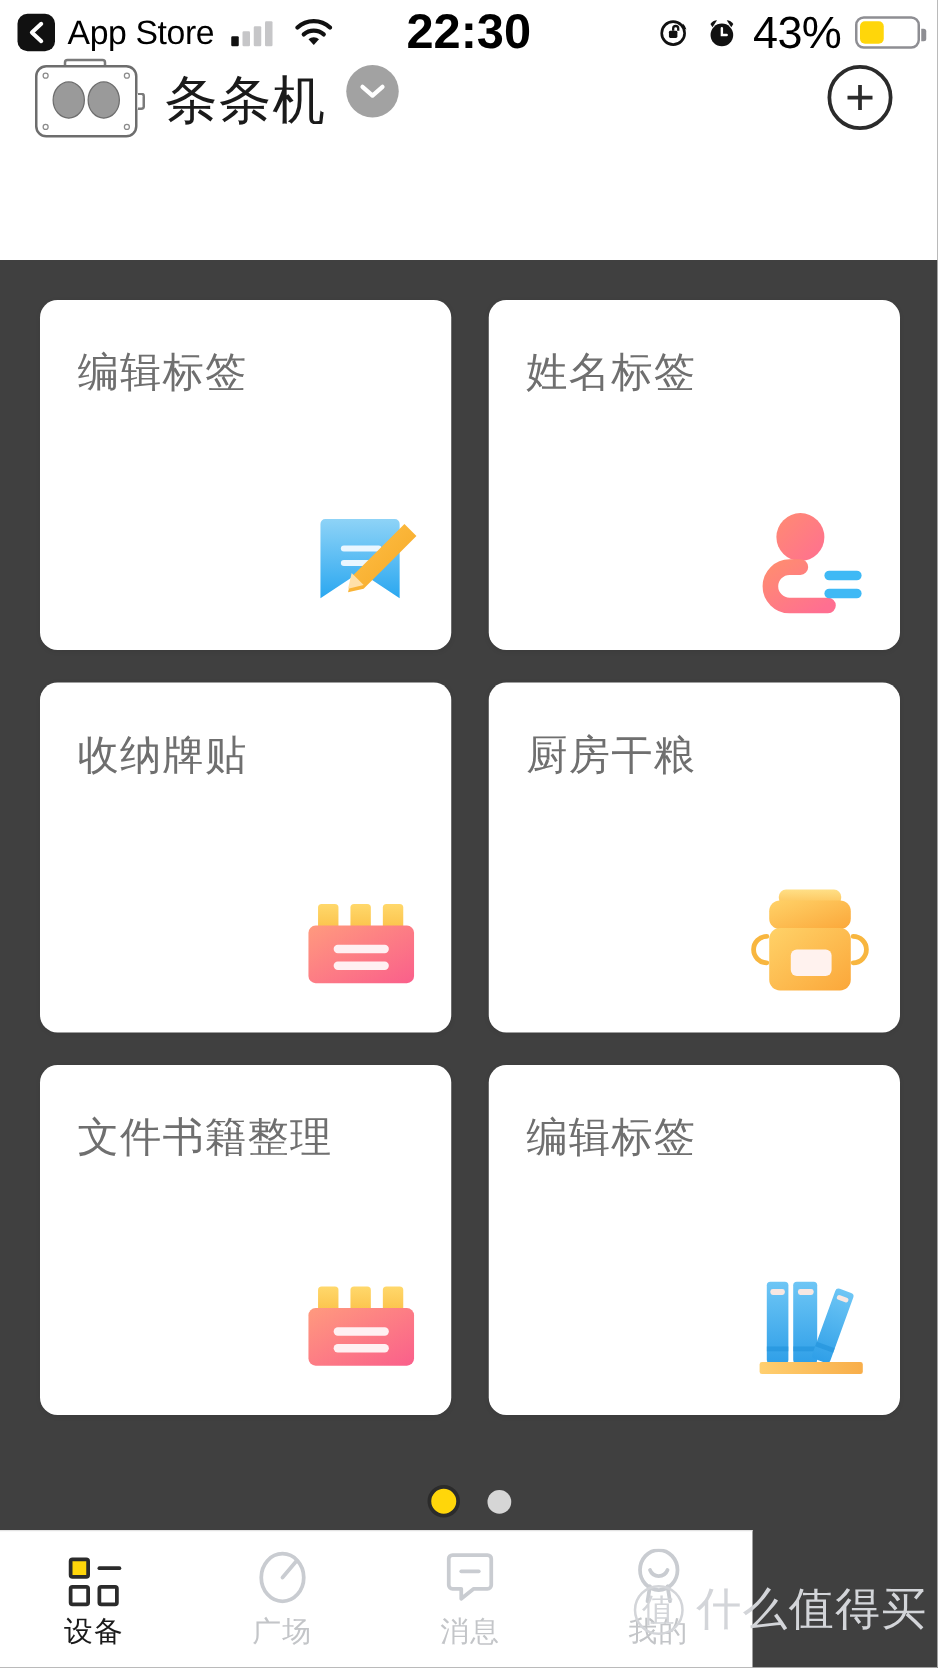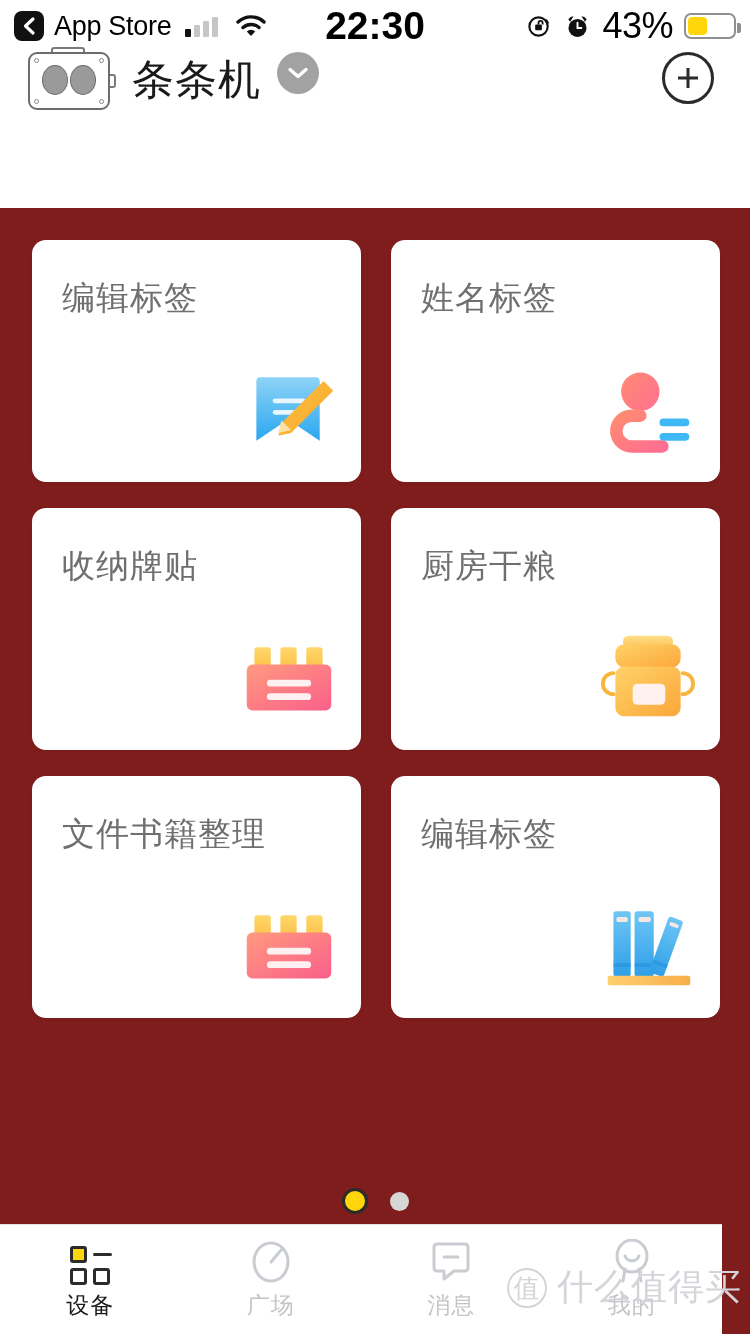--- a/index.html
+++ b/index.html
@@ -2,21 +2,21 @@
 <html><head>
 <meta charset="utf-8">
 <style>
   * { margin:0; padding:0; box-sizing:border-box; }
   html, body {
     width:750px; height:1334px;
     font-family:"Liberation Sans","DejaVu Sans",sans-serif;
     background:#f2f2f2;
     overflow:hidden;
   }
-  #app { position:relative; width:750px; height:1334px; background:#7f1d1d; }
+  #app { position:relative; width:750px; height:1334px; background:#404040; }
 
   
   .statusbar {
     position:absolute; top:0; left:0; width:750px; height:52px;
     background:#ffffff; display:flex; align-items:center;
   }
   .sb-left { display:flex; align-items:center; padding-left:14px; gap:10px; }
   .back-chip {
     width:30px; height:30px; border-radius:8px; background:#111;
     display:flex; align-items:center; justify-content:center;
@@ -97,21 +97,21 @@
   
   .grid {
     position:absolute; top:208px; left:0; width:750px; height:972px;
     padding:32px 30px 0 32px;
     display:grid; grid-template-columns:1fr 1fr;
     column-gap:30px; row-gap:26px;
     align-content:start;
   }
   .card {
     position:relative; background:#fff; border-radius:14px;
-    height:242px; box-shadow:0 1px 4px rgba(0,0,0,0.07);
+    height:280px; box-shadow:0 1px 4px rgba(0,0,0,0.07);
     overflow:hidden;
   }
   .card-title {
     position:absolute; top:36px; left:30px;
     font-size:33px; color:#6f6f6f; letter-spacing:1px; white-space:nowrap;
   }
   .card-icon {
     position:absolute; right:24px; bottom:26px;
     width:96px; height:96px;
   }
@@ -119,21 +119,21 @@
   
   .dots {
     position:absolute; top:1188px; left:0; width:750px;
     display:flex; align-items:center; justify-content:center; gap:22px;
   }
   .dot { width:19px; height:19px; border-radius:50%; background:#d6d6d6; }
   .dot.active { background:#ffd60a; border:3.5px solid #2b2b2b; width:26px; height:26px; }
 
   
   .tabbar {
-    position:absolute; bottom:0; left:0; width:722px; height:110px;
+    position:absolute; bottom:0; left:0; width:602px; height:110px;
     background:#ffffff; border-top:1px solid #e3e3e3;
     display:flex; align-items:center;
   }
   .tab {
     flex:1; display:flex; flex-direction:column; align-items:center;
     justify-content:center; gap:7px;
   }
   .tab-icon { height:44px; display:flex; align-items:center; justify-content:center; }
   .tab-label { font-size:23px; color:#c3c5c8; letter-spacing:1px; }
   .tab.active .tab-label { color:#1a1a1a; }

